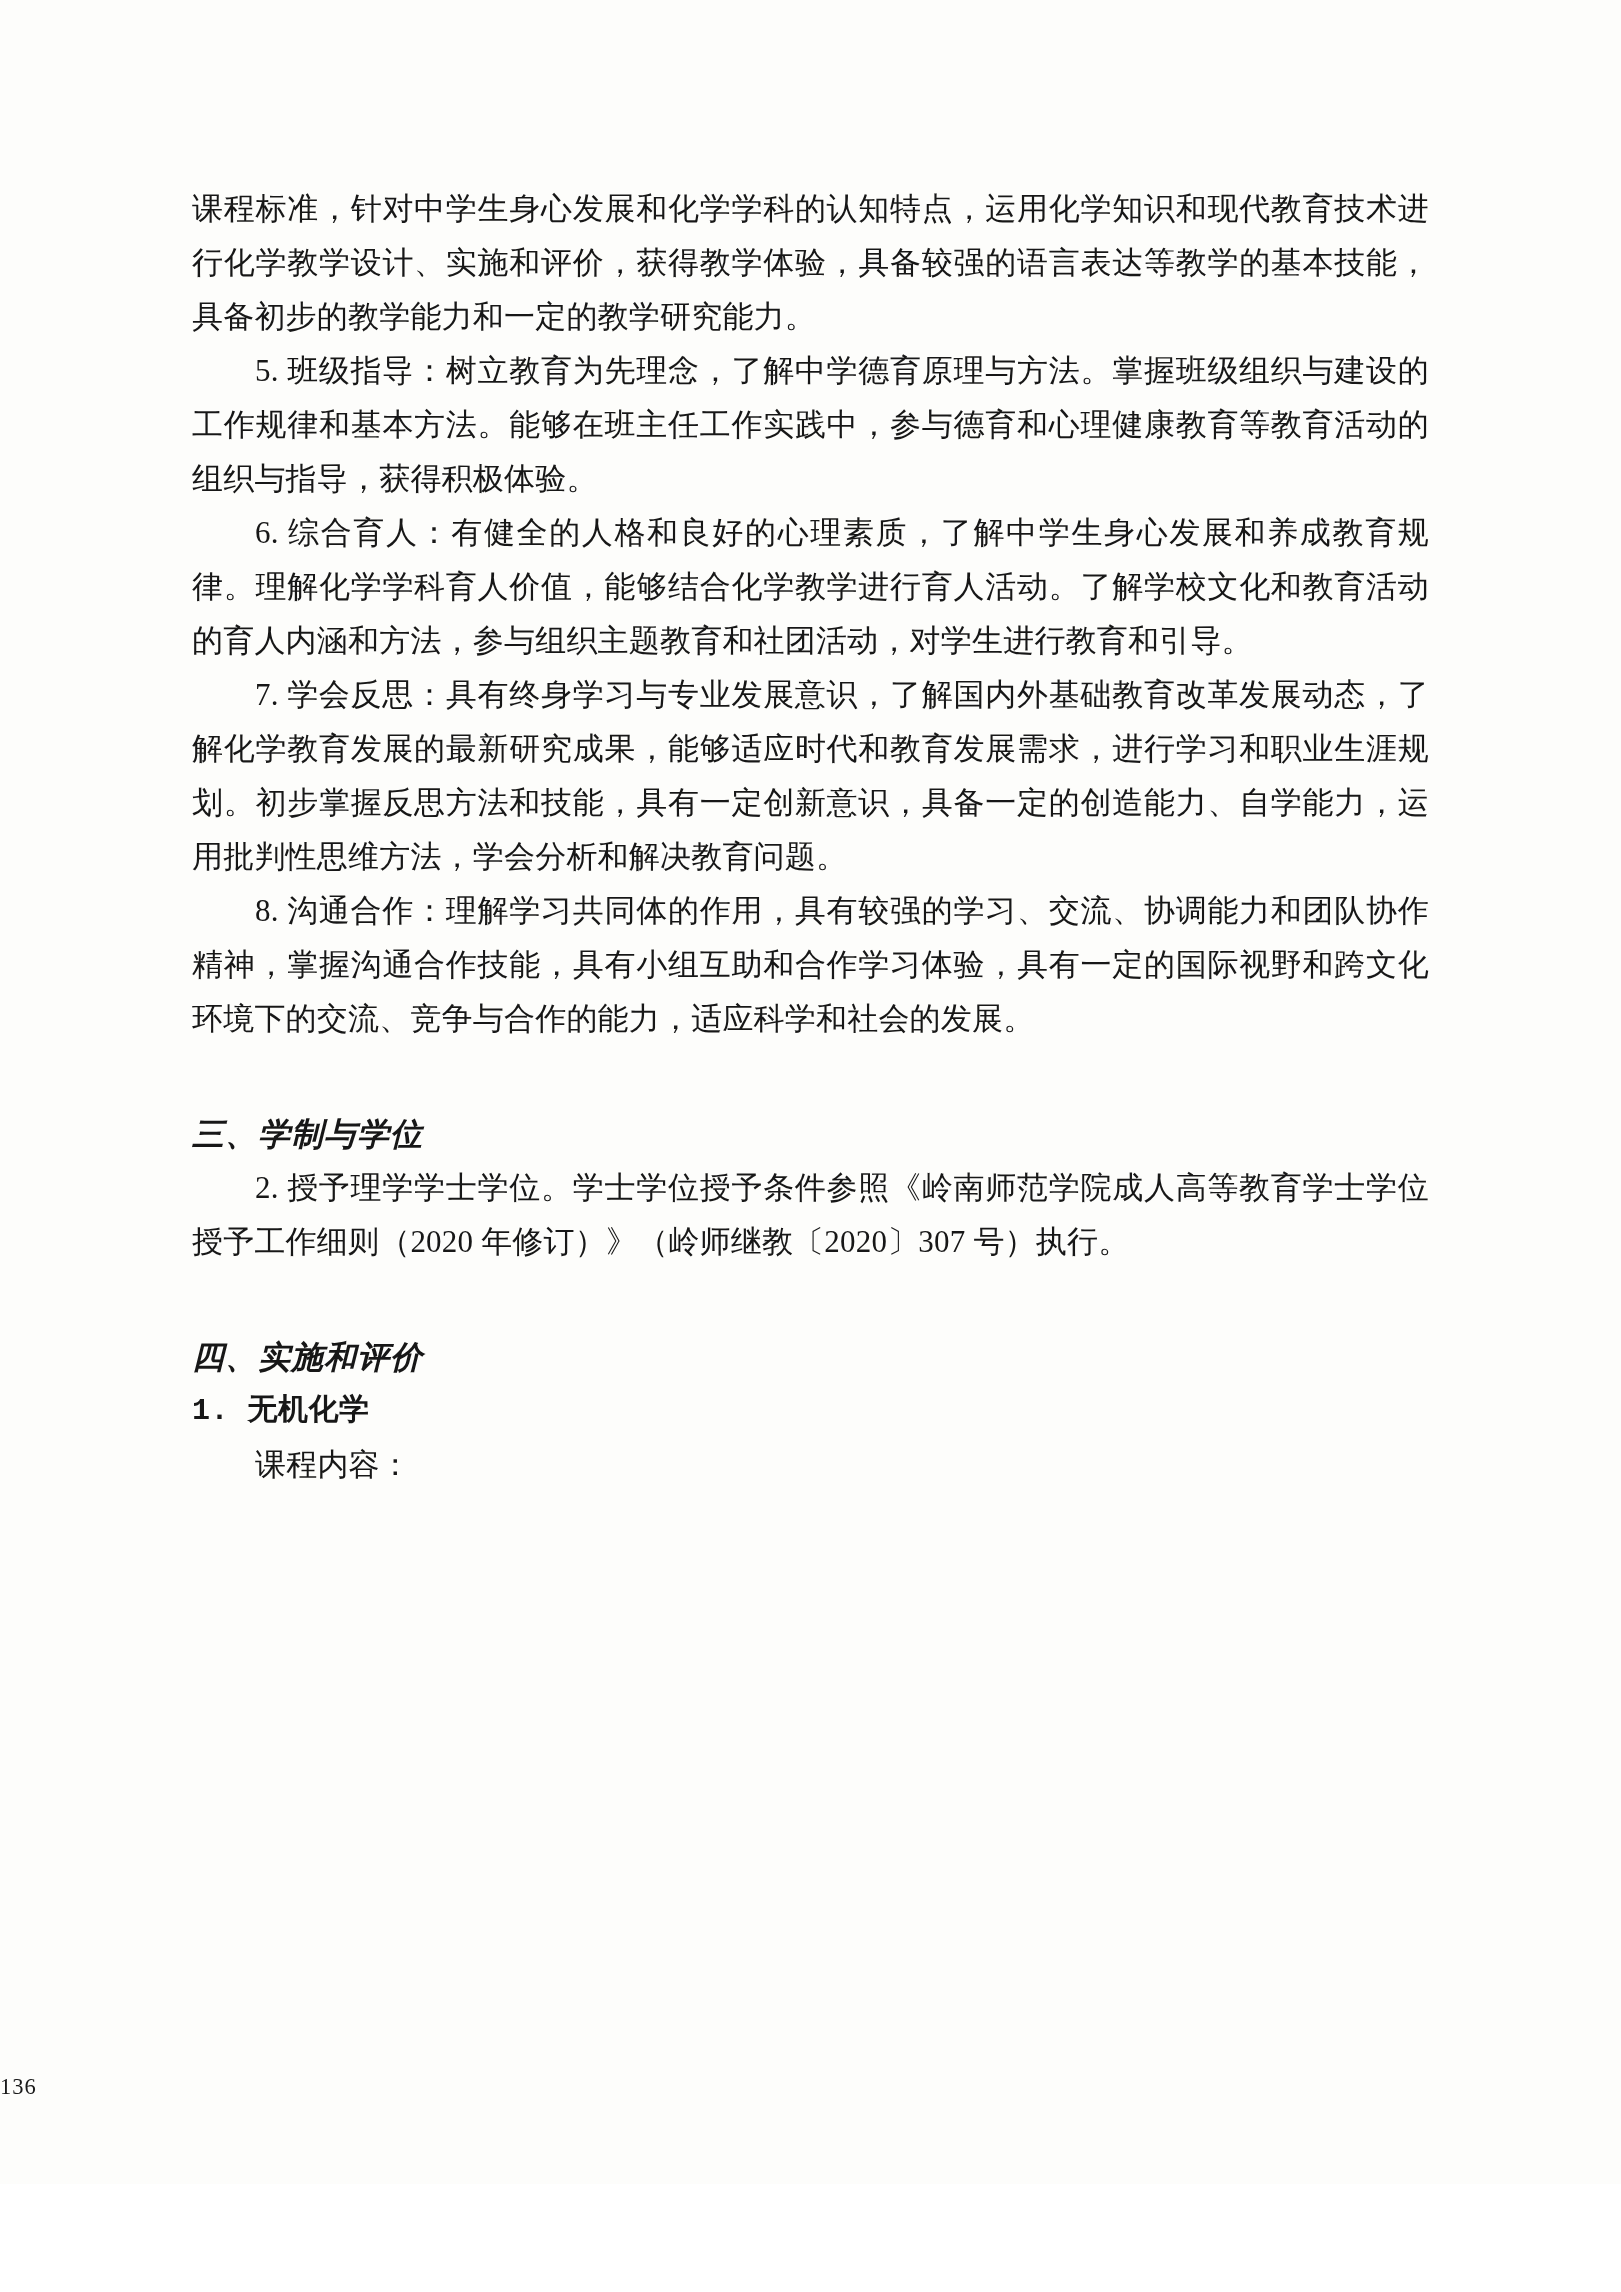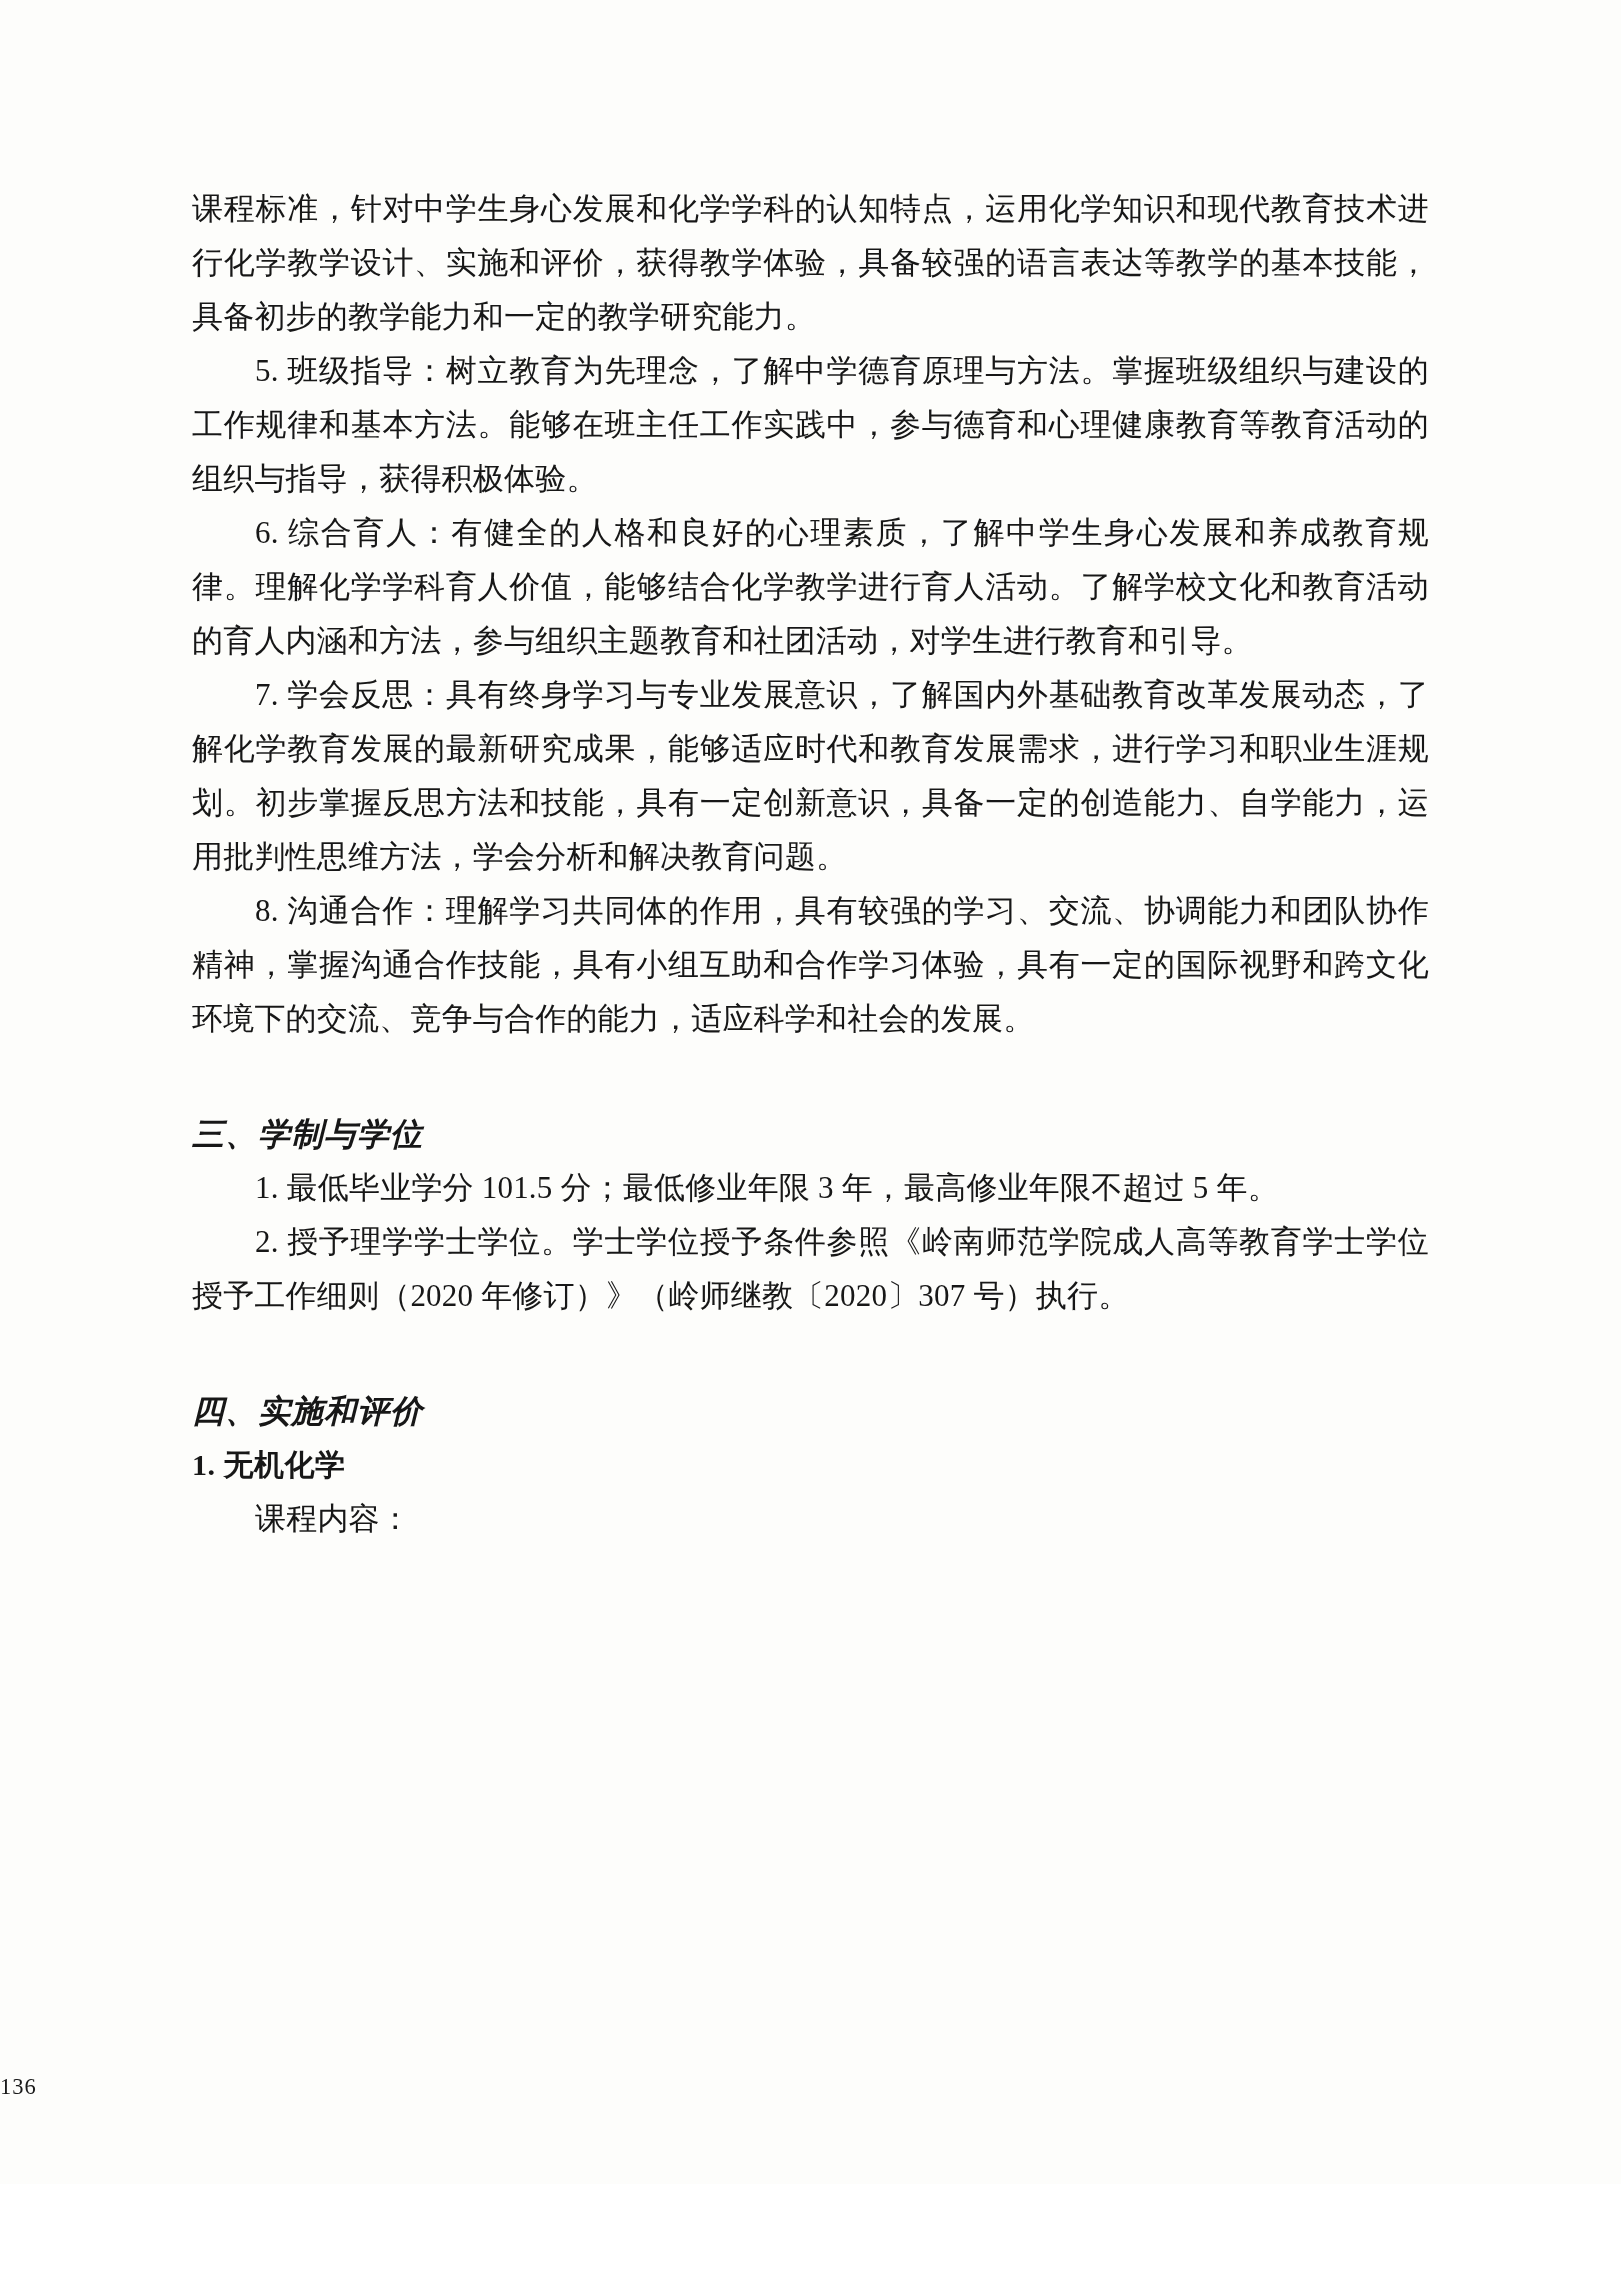--- a/index.html
+++ b/index.html
@@ -42,21 +42,21 @@
     letter-spacing: 1px;
     font-family: "Liberation Sans", "DejaVu Sans", sans-serif;
     font-style: italic;
   }
   h3.subsection {
     margin: 0;
     font-size: 30px;
     line-height: 54px;
     font-weight: bold;
     letter-spacing: 0.5px;
-    font-family: Liberation Serif, serif;
+    font-family: Liberation Mono, monospace;
   }
   .gap-lg { height: 61px; }
   .page-number {
     position: absolute;
     left: 0;
     right: 0;
     top: 2074px;
     font-size: 22.5px;
     font-family: "Liberation Serif", "DejaVu Serif", serif;
     color: #1a1a1a;
@@ -76,21 +76,20 @@
     <p class="body-text indent">6. 综合育人：有健全的人格和良好的心理素质，了解中学生身心发展和养成教育规律。理解化学学科育人价值，能够结合化学教学进行育人活动。了解学校文化和教育活动的育人内涵和方法，参与组织主题教育和社团活动，对学生进行教育和引导。</p>
 
     <p class="body-text indent">7. 学会反思：具有终身学习与专业发展意识，了解国内外基础教育改革发展动态，了解化学教育发展的最新研究成果，能够适应时代和教育发展需求，进行学习和职业生涯规划。初步掌握反思方法和技能，具有一定创新意识，具备一定的创造能力、自学能力，运用批判性思维方法，学会分析和解决教育问题。</p>
 
     <p class="body-text indent">8. 沟通合作：理解学习共同体的作用，具有较强的学习、交流、协调能力和团队协作精神，掌握沟通合作技能，具有小组互助和合作学习体验，具有一定的国际视野和跨文化环境下的交流、竞争与合作的能力，适应科学和社会的发展。</p>
 
     <div class="gap-lg"></div>
 
     <h2 class="section">三、学制与学位</h2>
 
-    <p class="body-text indent">1. 最低毕业学分 101.5 分；最低修业年限 3 年，最高修业年限不超过 5 年。</p>
 
     <p class="body-text indent">2. 授予理学学士学位。学士学位授予条件参照《岭南师范学院成人高等教育学士学位授予工作细则（2020 年修订）》（岭师继教〔2020〕307 号）执行。</p>
 
     <div class="gap-lg"></div>
 
     <h2 class="section">四、实施和评价</h2>
 
     <h3 class="subsection">1. 无机化学</h3>
 
     <p class="body-text indent">课程内容：</p>

